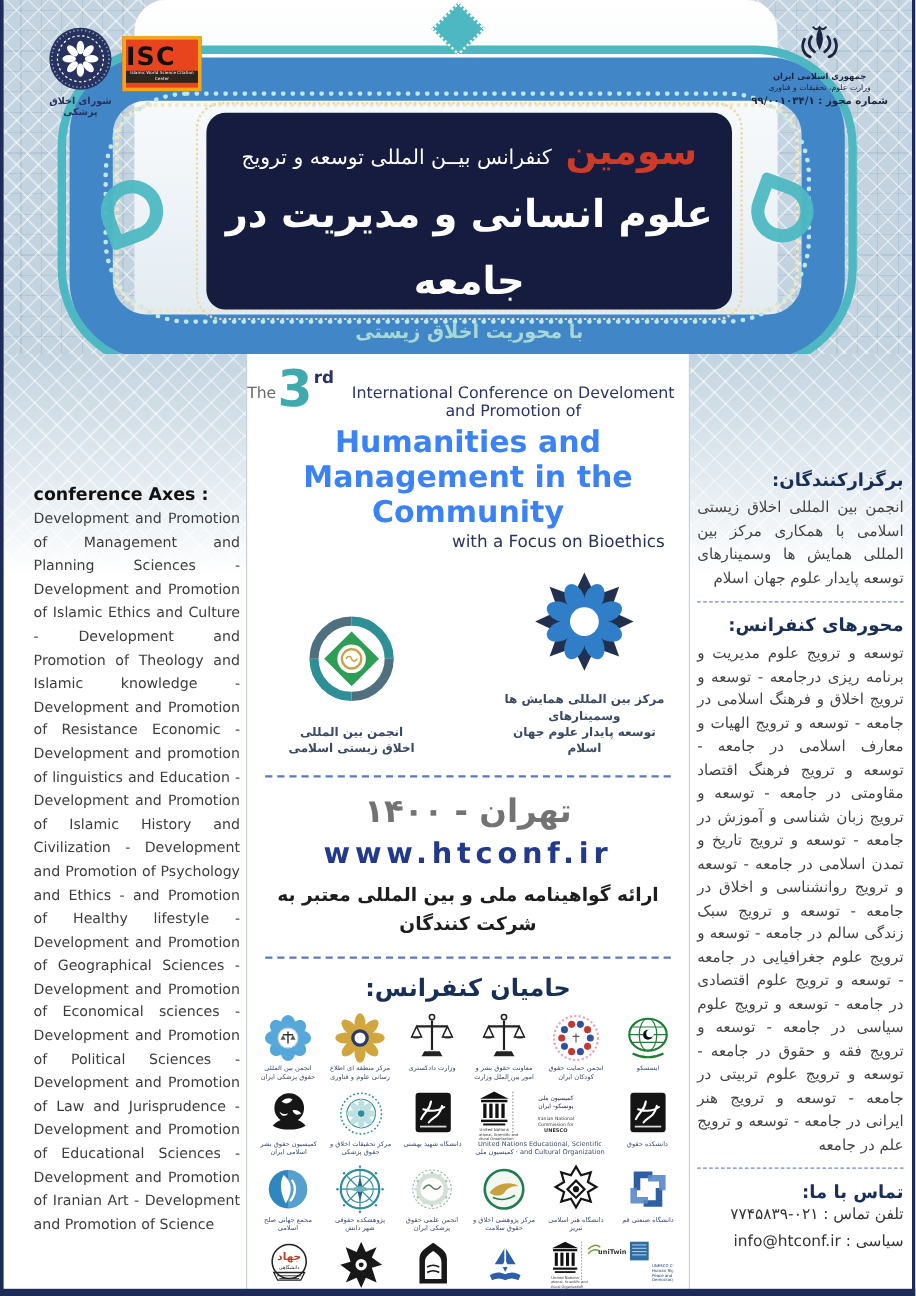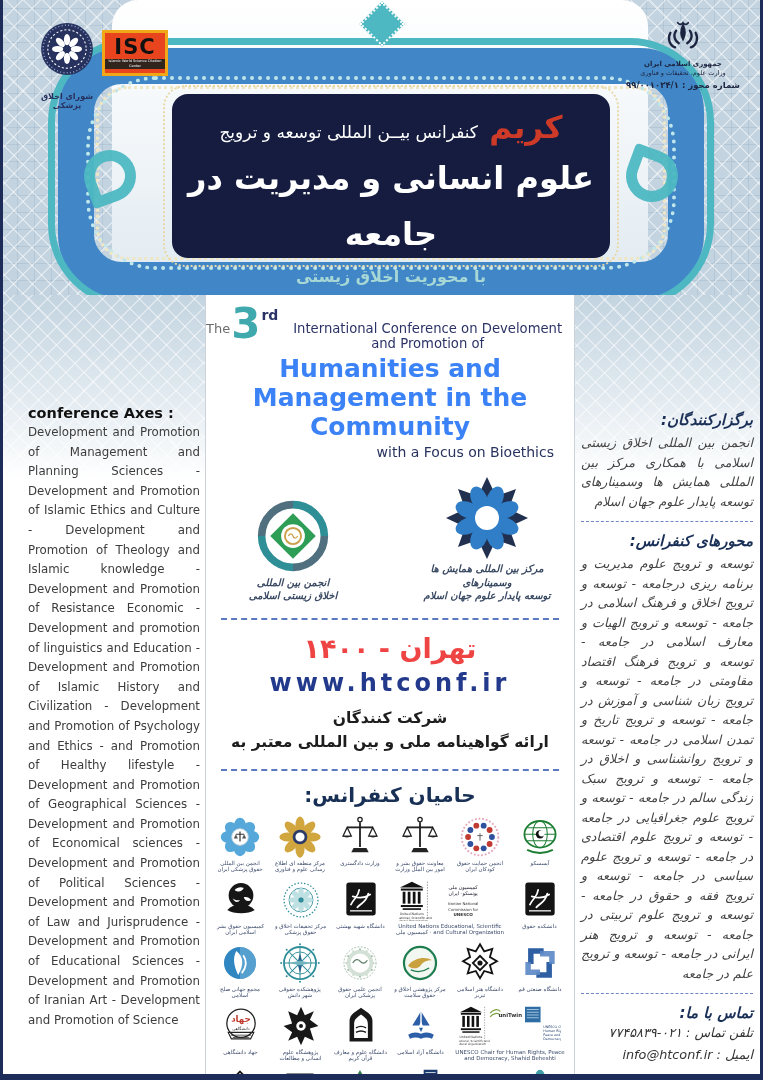--- a/index.html
+++ b/index.html
@@ -46,23 +46,23 @@
   .banner{position:absolute;left:172px;top:94px;width:438px;height:164px;background:#151c40;
     border-radius:16px;z-index:4;text-align:center;direction:rtl;padding-top:15px;}
   .banner::before{content:"";position:absolute;inset:-9px;border:2px dotted #e9d9a6;border-radius:22px;}
   .banner-line1{color:#fff;font-size:17px;line-height:36px;white-space:nowrap;}
   .banner-line1 .hl{color:#cd3a28;font-size:31px;font-weight:bold;margin-left:6px;}
   .banner-line2{color:#ffffff;font-size:32px;font-weight:bold;line-height:56px;}
   .banner-line3{color:#a7d8d6;font-size:16px;font-weight:bold;line-height:30px;}
   
   .seal-box{position:absolute;left:28px;top:20px;width:78px;text-align:center;z-index:5;}
   .seal-box .icon{width:58px;height:58px;margin:0 auto;}
-  .seal-cap{font-size:8px;color:#26315e;font-weight:bold;margin-top:14px;direction:rtl;}
+  .seal-cap{font-size:8px;color:#26315e;font-weight:bold;margin-top:2px;direction:rtl;}
   .isc{position:absolute;left:102px;top:30px;width:66px;height:46px;background:#e8451f;
-    border:3px solid #f0a818;z-index:5;display:flex;flex-direction:column;align-items:center;justify-content:center;}
+    border:3px solid #f0a818;z-index:5;display:flex;flex-direction:column;align-items:flex-start;justify-content:center;}
   .isc-txt{font-size:21px;font-weight:bold;color:#111;line-height:20px;letter-spacing:1px;}
   .isc-sub{font-size:3.5px;color:#fff;background:#30241d;width:100%;text-align:center;line-height:5px;margin-top:2px;}
   .gov{position:absolute;right:16px;top:18px;width:128px;text-align:center;color:#1d2440;z-index:5;}
   .gov .icon{width:42px;height:42px;margin:0 auto;}
   .gov-l1{font-size:7px;font-weight:bold;direction:rtl;}
   .gov-l2{font-size:6.5px;direction:rtl;margin-top:1px;}
   .gov-lic{font-size:8.5px;font-weight:bold;direction:rtl;margin-top:3px;}
   
   .panel{position:absolute;left:205px;top:295px;width:370px;bottom:0;background:#fff;z-index:3;
     border-left:1px solid #ccd2d9;border-right:1px solid #ccd2d9;text-align:center;}
@@ -72,39 +72,39 @@
   .t-num{font-size:42px;font-weight:bold;color:#3fa9ad;line-height:38px;margin:0 1px;}
   .t-ord{font-size:14px;font-weight:bold;color:#2b3366;margin-top:2px;}
   .t-rest{font-size:13.2px;margin-top:16px;margin-left:3px;color:#2b3366;}
   .t-line2{font-size:25px;font-weight:bold;color:#3b82f6;margin-top:3px;}
   .t-line3{font-size:14px;color:#28335f;text-align:right;padding-right:20px;margin-top:3px;}
   .org-row{display:flex;justify-content:center;align-items:flex-end;gap:44px;margin-top:16px;}
   .org{width:150px;}
   .org .icon{margin:0 auto;}
   .org-icon-1{width:76px;height:76px;}
   .org-icon-2{width:84px;height:84px;}
-  .org-cap{font-size:10px;font-weight:bold;color:#3a4a63;line-height:13.5px;margin-top:2px;direction:rtl;font-style:italic;}
+  .org-cap{font-size:10px;font-weight:bold;color:#3a4a63;line-height:13.5px;margin-top:17px;direction:rtl;}
   .dash-hr{border:0;border-top:2px dashed #5b79c0;width:92%;margin:15px auto 0;}
-  .city{font-size:27px;font-weight:bold;color:#ef4444;margin-top:13px;direction:rtl;}
+  .city{font-size:27px;font-weight:bold;color:#737373;margin-top:13px;direction:rtl;}
   .site{font-size:24px;font-weight:bold;color:#233a8c;letter-spacing:4px;margin-top:5px;cursor:pointer;}
   .cert{font-size:15.5px;font-weight:bold;color:#1d1d1d;direction:rtl;line-height:24px;margin-top:9px;}
   .sp-head{font-size:20px;font-weight:bold;color:#183055;direction:rtl;margin-top:12px;}
   .sp-grid{margin-top:8px;}
   .sp-row{display:flex;justify-content:center;align-items:center;gap:7px;margin-top:5px;}
   .sp-cell{width:53px;}
   .sp-cell.wide{width:112px;}
   .sp-icon{height:44px;display:flex;align-items:center;justify-content:center;}
   .sp-icon svg{max-width:100%;max-height:100%;}
   .sp-cap{font-size:5.5px;line-height:6.5px;color:#3b4a6b;direction:rtl;margin-top:1px;height:13px;overflow:hidden;}
   
   .lc-content{position:absolute;left:28px;top:110px;width:172px;text-align:left;}
   .lc-head{font-size:14.5px;font-weight:bold;color:#111;}
   .lc-body{font-size:11.8px;line-height:19.6px;color:#3c3c3c;text-align:justify;margin-top:2px;}
   
-  .rc-content{position:absolute;right:10px;top:116px;width:172px;direction:rtl;text-align:right;font-style:italic;}
+  .rc-content{position:absolute;right:10px;top:96px;width:172px;direction:rtl;text-align:right;}
   .rc-head{font-size:15px;font-weight:bold;color:#1a2f56;margin-top:0;}
   .rc-body{font-size:12.6px;line-height:19.5px;color:#444;text-align:justify;margin-top:4px;}
   .rc-hr{border:0;border-top:1.5px dashed #6f86c4;margin:10px 0;}
   .rc-contact{font-size:12.8px;color:#333;line-height:22px;}
   
   .edge{position:absolute;top:0;bottom:0;width:3px;background:#1c2b57;z-index:8;}
   .edge-l{left:0;} .edge-r{right:0;}
   .bottom-bar{position:absolute;left:0;right:0;bottom:0;height:6px;background:#1c2b57;z-index:8;}
   .icon svg{width:100%;height:100%;display:block;}
 </style>
@@ -117,21 +117,21 @@
     <div class="inner-light"></div>
     <div class="ring">
         <div class="ring-dots"></div>
       </div>
     <div class="medallion"></div>
     <div class="curl curl-left"></div>
     <div class="curl curl-right"></div>
 
     <div class="banner">
       <div class="banner-line1">
-        <span class="hl">کریم</span>
+        <span class="hl">سومین</span>
         <span>کنفرانس بیــن المللی توسعه و ترویج</span>
       </div>
       <div class="banner-line2">علوم انسانی و مدیریت در جامعه</div>
       <div class="banner-line3">با محوریت اخلاق زیستی</div>
     </div>
 
     <div class="seal-box">
       <div class="icon">
           <svg viewBox="0 0 56 56" xmlns="http://www.w3.org/2000/svg">
             <circle cx="28" cy="28" r="25" fill="#27325f"></circle>
@@ -184,21 +184,21 @@
   <div class="side-col side-right">
     <div class="rc-content">
       <div class="rc-head">برگزارکنندگان:</div>
       <div class="rc-body">انجمن بین المللی اخلاق زیستی اسلامی با همکاری مرکز بین المللی همایش ها وسمینارهای توسعه پایدار علوم جهان اسلام</div>
       <hr class="rc-hr">
       <div class="rc-head">محورهای کنفرانس:</div>
       <div class="rc-body">توسعه و ترویج علوم مدیریت و برنامه ریزی درجامعه - توسعه و ترویج اخلاق و فرهنگ اسلامی در جامعه - توسعه و ترویج الهیات و معارف اسلامی در جامعه - توسعه و ترویج فرهنگ اقتصاد مقاومتی در جامعه - توسعه و ترویج زبان شناسی و آموزش در جامعه - توسعه و ترویج تاریخ و تمدن اسلامی در جامعه - توسعه و ترویج روانشناسی و اخلاق در جامعه - توسعه و ترویج سبک زندگی سالم در جامعه - توسعه و ترویج علوم جغرافیایی در جامعه - توسعه و ترویج علوم اقتصادی در جامعه - توسعه و ترویج علوم سیاسی در جامعه - توسعه و ترویج فقه و حقوق در جامعه - توسعه و ترویج علوم تربیتی در جامعه - توسعه و ترویج هنر ایرانی در جامعه - توسعه و ترویج علم در جامعه</div>
       <hr class="rc-hr">
       <div class="rc-head">تماس با ما:</div>
       <div class="rc-contact">تلفن تماس : ۰۲۱-۷۷۴۵۸۳۹</div>
-      <div class="rc-contact">ایمیل : info@htconf.ir</div>
+      <div class="rc-contact">سیاسی : info@htconf.ir</div>
     </div>
   </div>
 
   <div class="panel">
     <div class="title-block">
       <div class="t-row">
         <span class="t-the">The</span>
         <span class="t-num">3</span>
         <span class="t-ord">rd</span>
         <span class="t-rest">International Conference on Develoment and Promotion of</span>
@@ -254,22 +254,22 @@
           <div>مرکز بین المللی همایش ها وسمینارهای</div>
           <div>توسعه پایدار علوم جهان اسلام</div>
         </div>
       </div>
     </div>
 
     <hr class="dash-hr">
     <div class="city">تهران - ۱۴۰۰</div>
     <div class="site">www.htconf.ir</div>
     <div class="cert">
+      <div>ارائه گواهینامه ملی و بین المللی معتبر به</div>
       <div>شرکت کنندگان</div>
-      <div>ارائه گواهینامه ملی و بین المللی معتبر به</div>
     </div>
     <hr class="dash-hr">
     <div class="sp-head">حامیان کنفرانس:</div>
     <div class="sp-grid" id="sponsor-grid">
         <div class="sp-row">
           <div class="sp-cell">
             <div class="sp-icon">
               <svg viewBox="0 0 48 48" xmlns="http://www.w3.org/2000/svg">
                 <ellipse cx="24" cy="11" rx="6.5" ry="8" fill="#56a8da" transform="rotate(0 24 24)"></ellipse>
                 <ellipse cx="24" cy="11" rx="6.5" ry="8" fill="#56a8da" transform="rotate(45 24 24)"></ellipse>

